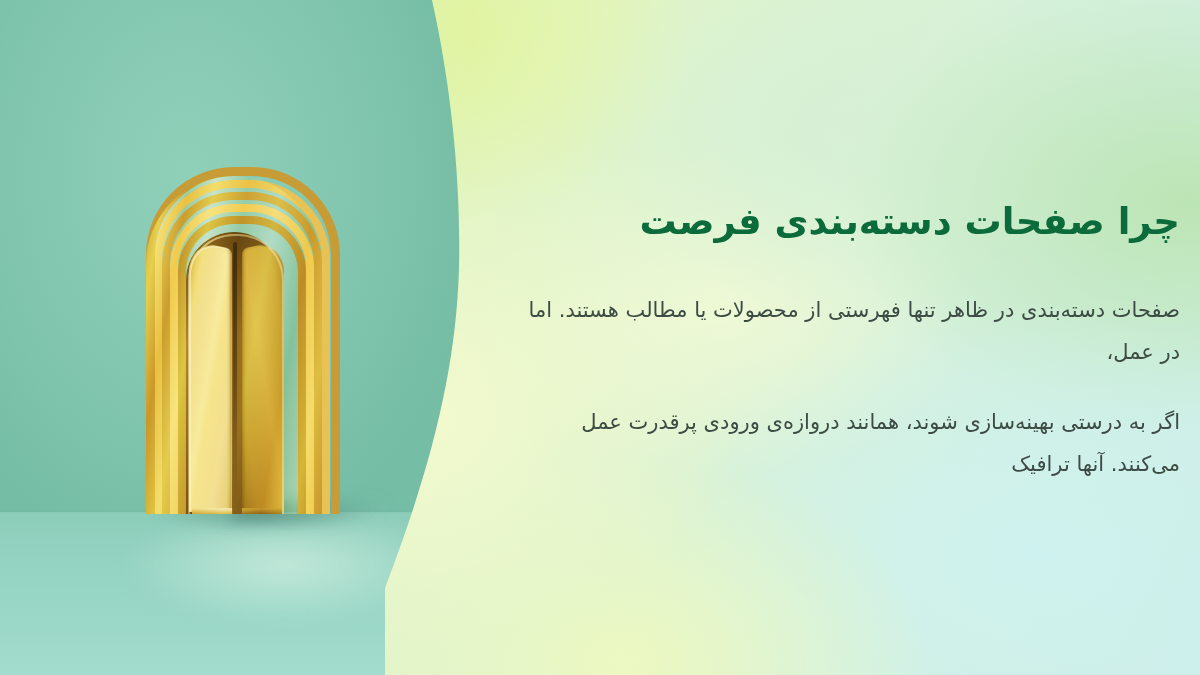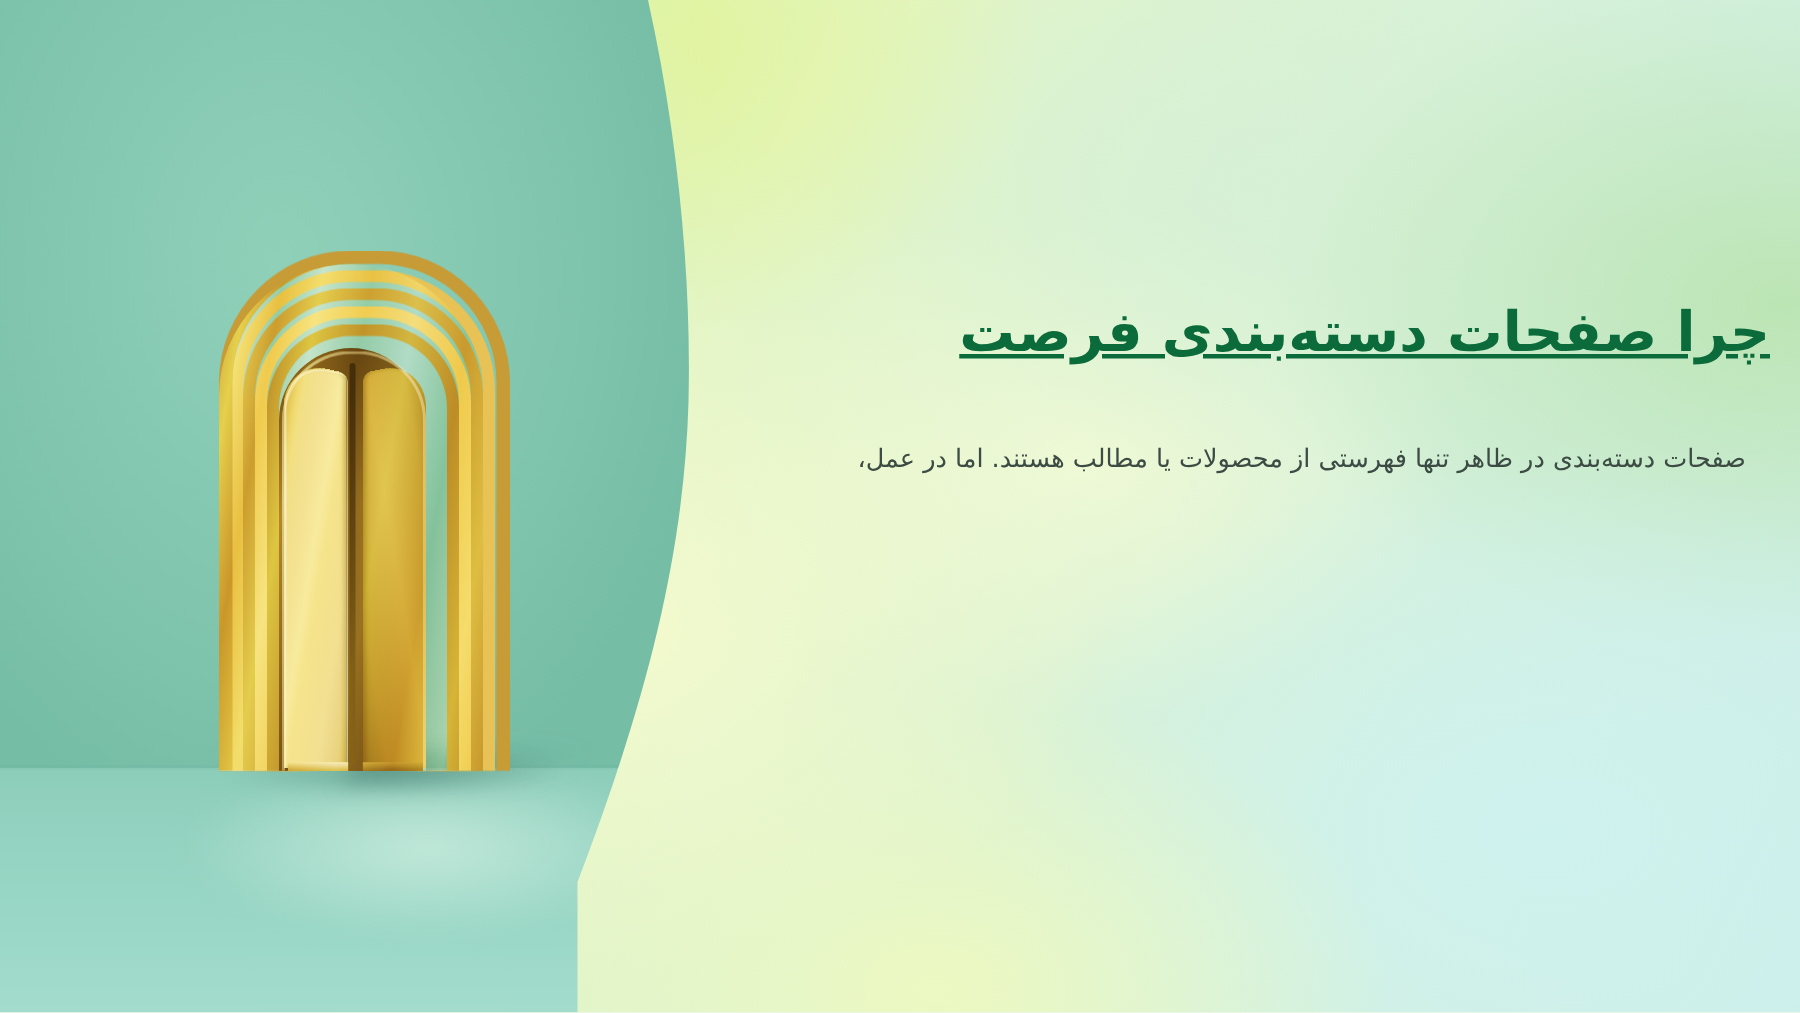--- a/index.html
+++ b/index.html
@@ -242,25 +242,25 @@
   }
 
   .headline {
     margin: 0;
     font-size: 37px;
     line-height: 1.42;
     font-weight: 700;
     color: #0b6b3a;
     letter-spacing: 0;
   }
-  .headline .hl-line { display: block; text-decoration: underline; }
+  .headline .hl-line { display: block; }
 
   .paragraph {
-    margin: 16px;
-    font-size: 17px;
+    margin: 0;
+    font-size: 21px;
     line-height: 2.0;
     color: #3c4b43;
     font-weight: 400;
   }
   .paragraph.p-first { margin-top: 40px; }
   .paragraph.p-second { margin-top: 28px; }
   .paragraph .ln { display: block; }
 </style>
 </head>
 <body>
@@ -302,16 +302,17 @@
 
     <h1 class="headline">
       <span class="hl-line">چرا صفحات دسته‌بندی فرصت</span>
     </h1>
 
     <p class="paragraph p-first">
       <span class="ln">صفحات دسته‌بندی در ظاهر تنها فهرستی از محصولات یا مطالب هستند. اما در عمل،</span>
     </p>
 
     <p class="paragraph p-second">
+      <span class="ln">اگر به درستی بهینه‌سازی شوند، همانند دروازه‌ی ورودی پرقدرت عمل می‌کنند. آنها ترافیک</span>
     </p>
 
   </div>
 </div>
 
 </body></html>

